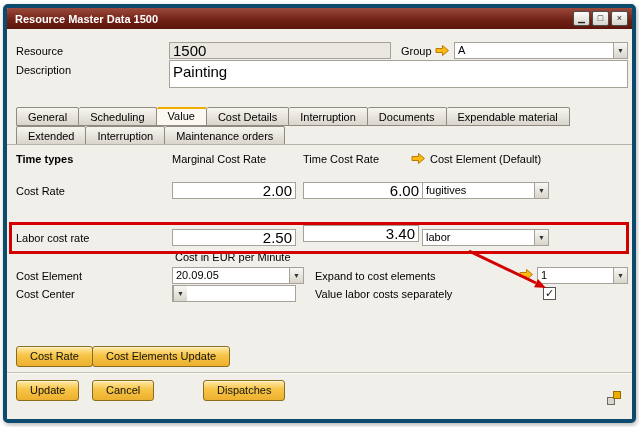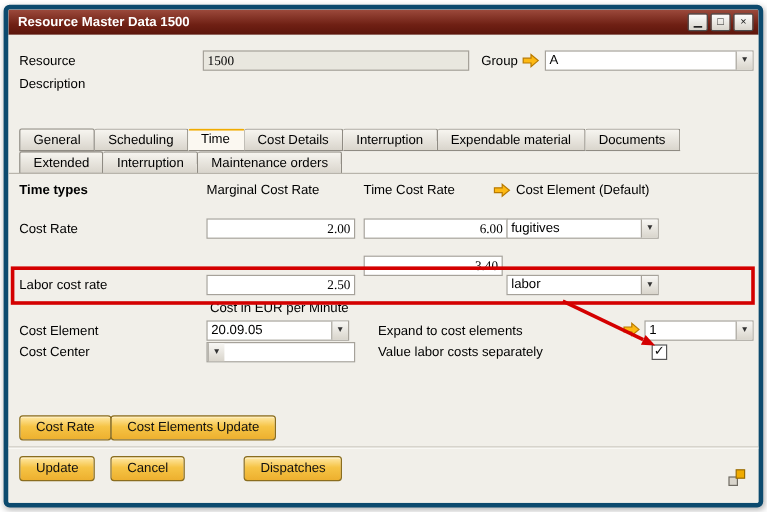--- a/index.html
+++ b/index.html
@@ -10,22 +10,22 @@
        border-radius:5px;box-shadow:1px 2px 5px rgba(0,0,0,.3);background:#f1efe9;overflow:hidden}
   .titlebar{height:21px;background:linear-gradient(#9c4a3c,#6f2014 60%,#5c150b);
             display:flex;align-items:center;padding:0 4px 0 8px}
   .title{color:#fff;font-size:11px;font-weight:bold;flex:1;white-space:nowrap}
   .winbtn{width:17px;height:15px;margin-left:2px;background:linear-gradient(#fdfdfc,#d8d4cc);
           border:1px solid #4d4d4d;border-radius:2px;font-size:9px;line-height:13px;
           text-align:center;color:#222;cursor:pointer}
   .body{position:relative;width:631px;height:396px;background:#f1efe9;font-size:11px}
   .lbl{position:absolute;font-size:11px;color:#000;white-space:nowrap}
   .lbl.bold{font-weight:bold}
-  .inp{position:absolute;height:17px;border:1px solid #a6a29a;background:#fff;font-size:11px;
-       padding:4px 3px;font-family:Liberation Serif, serif;color:#000}
+  .inp{position:absolute;height:17px;border:1px solid #a6a29a;background:#fff;font-size:15px;
+       padding:4px 3px;font-family:Liberation Sans, sans-serif;color:#000}
   .inp.num{text-align:right}
   .inp.dis{background:#e9e7df}
   textarea.inp{resize:none;overflow:hidden;line-height:13px}
   .combo{position:absolute;height:17px;border:1px solid #a6a29a;background:#fff;display:flex;cursor:pointer}
   .combo .val{flex:1;font-size:11px;line-height:15px;padding:0 3px;overflow:hidden;white-space:nowrap}
   .combo .dd{width:14px;background:linear-gradient(#f8f7f4,#d9d5cc);border-left:1px solid #a6a29a;
              font-size:7px;line-height:15px;text-align:center;color:#333}
   .tabs{position:absolute;left:9px;display:flex}
   .tab{height:19px;padding:0 11px;font-size:11px;line-height:18px;
        background:linear-gradient(#f7f5f0,#d9d5cc);border:1px solid #8f8b83;border-left-width:0;
@@ -66,29 +66,30 @@
       <span class="lbl" style="left:394px;top:16px">Group</span>
       <svg class="linkarrow" style="left:428px;top:15px" width="15" height="13" viewBox="0 0 15 13">
         <path d="M1 4.5 H7.5 V1.5 L13.5 6.5 L7.5 11.5 V8.5 H1 Z" fill="#fdb913" stroke="#b97a00" stroke-width="1"></path>
       </svg>
       <div class="combo" style="left:447px;top:13px;width:174px">
         <span class="val">A</span>
         <span class="dd">▼</span>
       </div>
 
       <span class="lbl" style="left:9px;top:35px">Description</span>
+      <textarea class="inp" style="left: 162px; top: 31px; width: 459px; height: 28px;">Painting</textarea>
 
       <div class="tabs" style="top:78px">
         <div class="tab">General</div>
         <div class="tab">Scheduling</div>
-        <div class="tab active">Time</div>
+        <div class="tab active">Value</div>
         <div class="tab">Cost Details</div>
         <div class="tab">Interruption</div>
+        <div class="tab">Documents</div>
         <div class="tab">Expendable material</div>
-        <div class="tab">Documents</div>
       </div>
       <div class="tabs" style="top:97px">
         <div class="tab">Extended</div>
         <div class="tab">Interruption</div>
         <div class="tab">Maintenance orders</div>
       </div>
       <div class="divline" style="top:115px"></div>
 
       <span class="lbl bold" style="left:9px;top:124px">Time types</span>
       <span class="lbl" style="left:165px;top:124px">Marginal Cost Rate</span>
@@ -101,31 +102,31 @@
       <span class="lbl" style="left:9px;top:156px">Cost Rate</span>
       <input class="inp num" style="left: 165px; top: 153px; width: 124px;" value="2.00">
       <input class="inp num" style="left: 296px; top: 153px; width: 120px;" value="6.00">
       <div class="combo" style="left:415px;top:153px;width:127px">
         <span class="val">fugitives</span>
         <span class="dd">▼</span>
       </div>
 
       <span class="lbl" style="left:9px;top:203px">Labor cost rate</span>
       <input class="inp num" style="left: 165px; top: 200px; width: 124px;" value="2.50">
-      <input class="inp num" style="left: 296px; top: 184px; width: 116px;" value="3.40">
+      <input class="inp num" style="left: 296px; top: 196px; width: 116px;" value="3.40">
       <div class="combo" style="left:415px;top:200px;width:127px">
         <span class="val">labor</span>
         <span class="dd">▼</span>
       </div>
       <div class="hl"></div>
 
       <span class="lbl" style="left:168px;top:222px">Cost in EUR per Minute</span>
 
       <span class="lbl" style="left:9px;top:241px">Cost Element</span>
-      <div class="combo" style="left:165px;top:238px;width:119px">
+      <div class="combo" style="left:165px;top:238px;width:132px">
         <span class="val">20.09.05</span>
         <span class="dd">▼</span>
       </div>
       <span class="lbl" style="left:308px;top:241px">Expand to cost elements</span>
       <svg class="linkarrow" style="left:512px;top:239px" width="15" height="13" viewBox="0 0 15 13">
         <path d="M1 4.5 H7.5 V1.5 L13.5 6.5 L7.5 11.5 V8.5 H1 Z" fill="#fdb913" stroke="#b97a00" stroke-width="1"></path>
       </svg>
       <div class="combo" style="left:530px;top:238px;width:91px">
         <span class="val">1</span>
         <span class="dd">▼</span>

